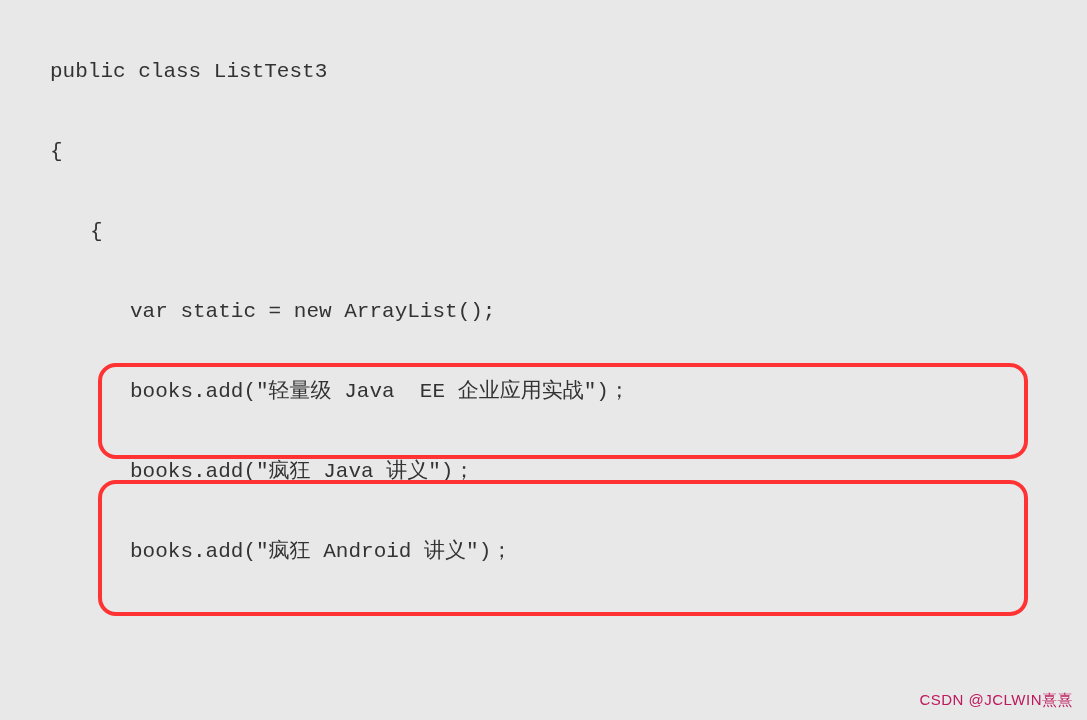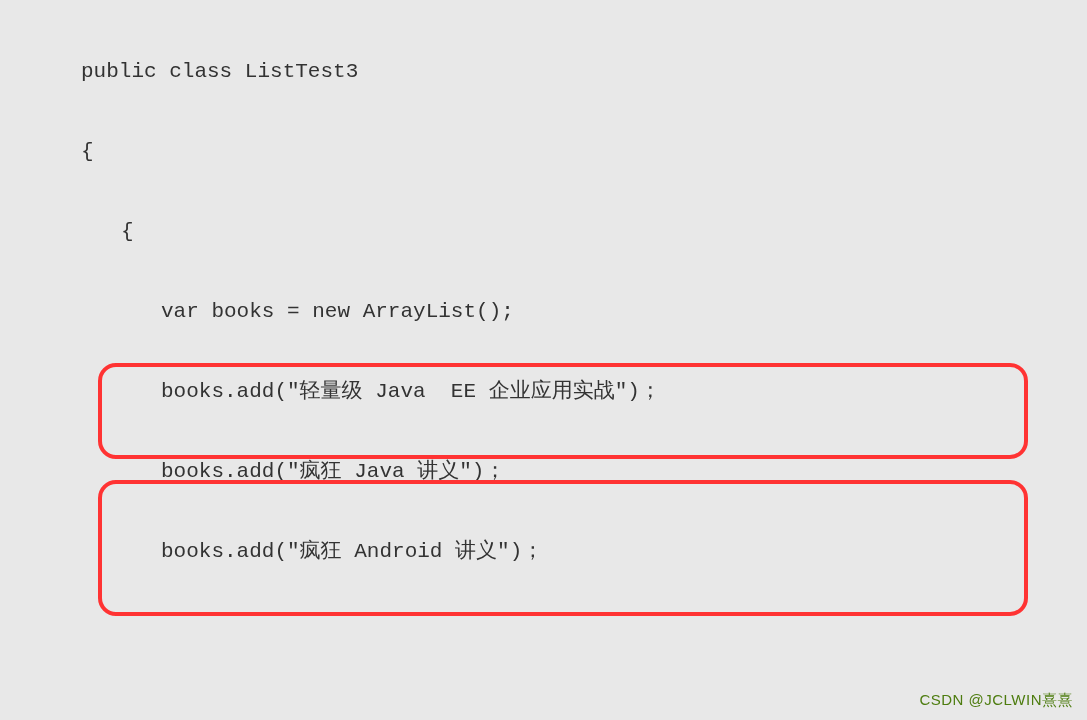--- a/index.html
+++ b/index.html
@@ -15,21 +15,20 @@
     overflow: hidden;
   }
   .code {
     white-space: pre;
     padding: 12px 0 0 0;
     line-height: 40px;
   }
   .line {
     display: block;
     padding-left: 50px;
-    margin-left: 31px;
   }
   .i1 { padding-left: 50px; }
   .i2 { padding-left: 90px; }
   .i3 { padding-left: 130px; }
   .highlight-box {
     position: absolute;
     border: 4px solid #f33;
     border-radius: 18px;
     pointer-events: none;
   }
@@ -43,33 +42,33 @@
     left: 98px;
     top: 480px;
     width: 922px;
     height: 128px;
   }
   .watermark {
     position: absolute;
     right: 14px;
     bottom: 10px;
     font-size: 15px;
-    color: #4d7c0f;
+    color: #be185d;
     font-family: sans-serif;
     letter-spacing: 0.5px;
   }
 </style>
 </head>
 <body>
 
 <div class="code">
 <span class="line i1">public class ListTest3</span>
 <span class="line i1">{</span>
 <span class="line i2">{</span>
-<span class="line i3">var books = new ArrayList();</span>
+<span class="line i3">var static = new ArrayList();</span>
 <span class="line i3">books.add("轻量级 Java  EE 企业应用实战")；</span>
 <span class="line i3">books.add("疯狂 Java 讲义")；</span>
 <span class="line i3">books.add("疯狂 Android 讲义")；</span>
 
 
 
 
 
 
 

